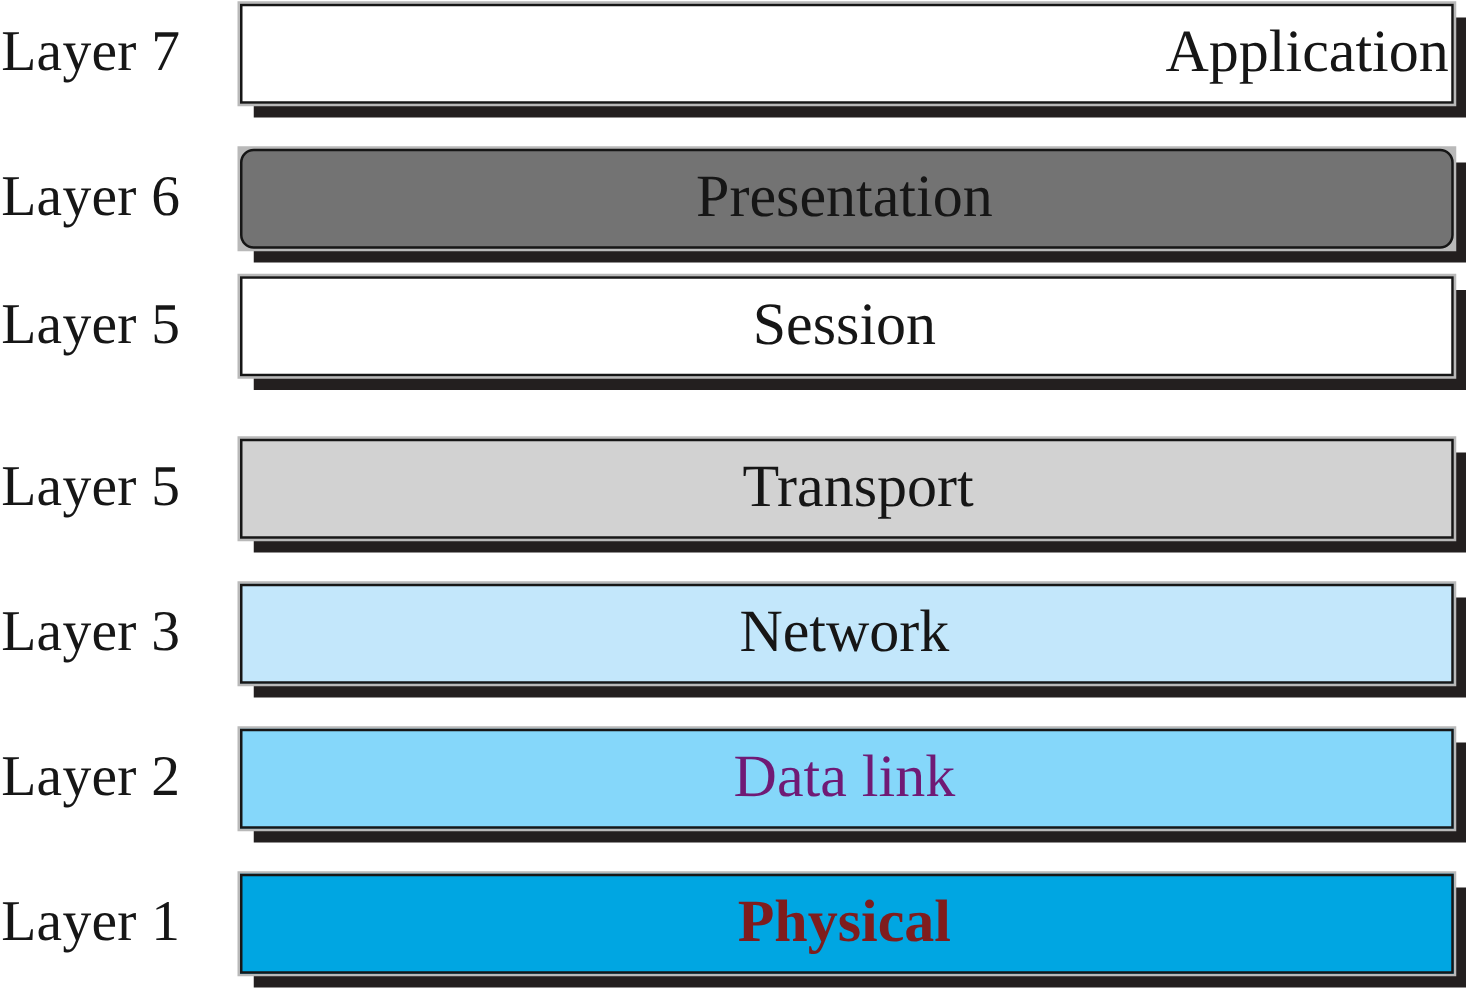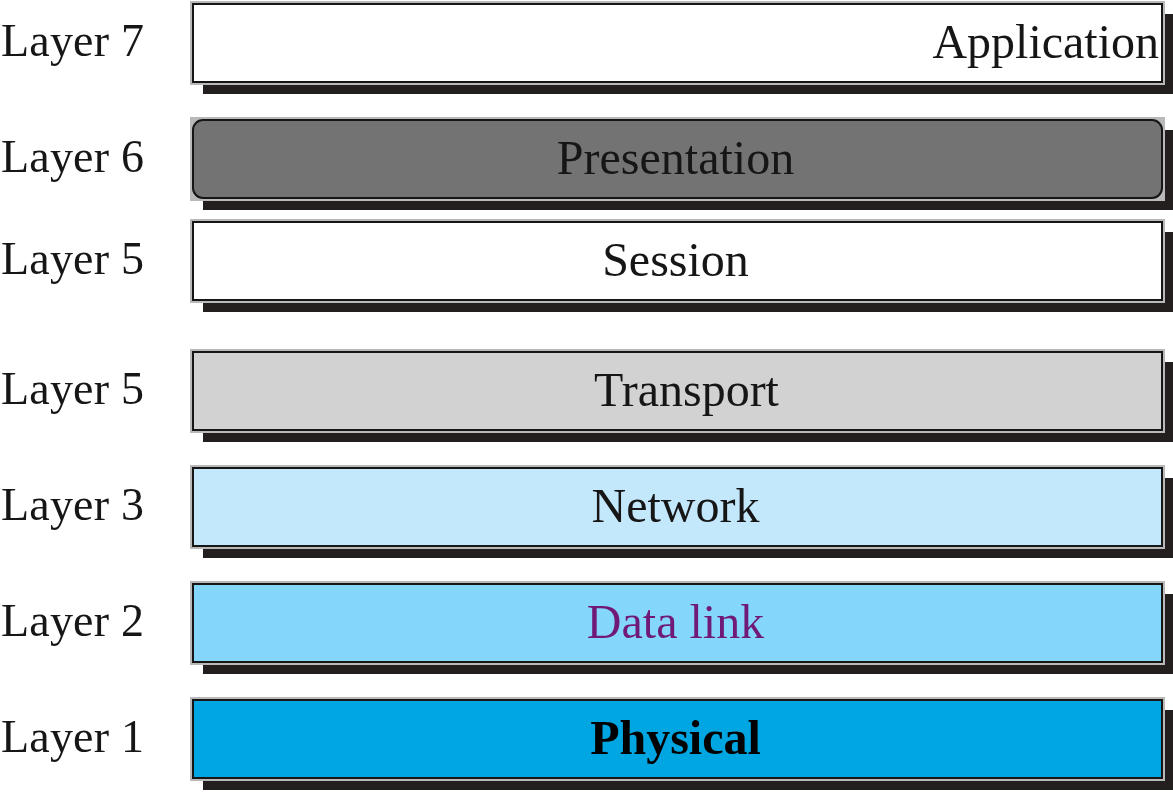--- a/index.html
+++ b/index.html
@@ -148,17 +148,17 @@
           <span class="box-text" style="color: #701a75;">Data link</span>
         </div>
       </div>
     </div>
     <div class="layer-row" style="top: 697px; padding-left: 44px;">
       <div class="layer-label">Layer 1</div>
       <div class="box-wrap">
         <div class="box-shadow" style="background: rgb(35, 31, 31);"></div>
         <div class="box-halo" style="background: rgb(185, 185, 185);"></div>
         <div class="box" style="background: rgb(0, 166, 226); border-color: rgb(22, 22, 22);">
-          <span class="box-text emphasis" style="color: #000000;">Physical</span>
+          <span class="box-text emphasis" style="color: #7f1d1d;">Physical</span>
         </div>
       </div>
     </div>
   </div>
 
 </body></html>

